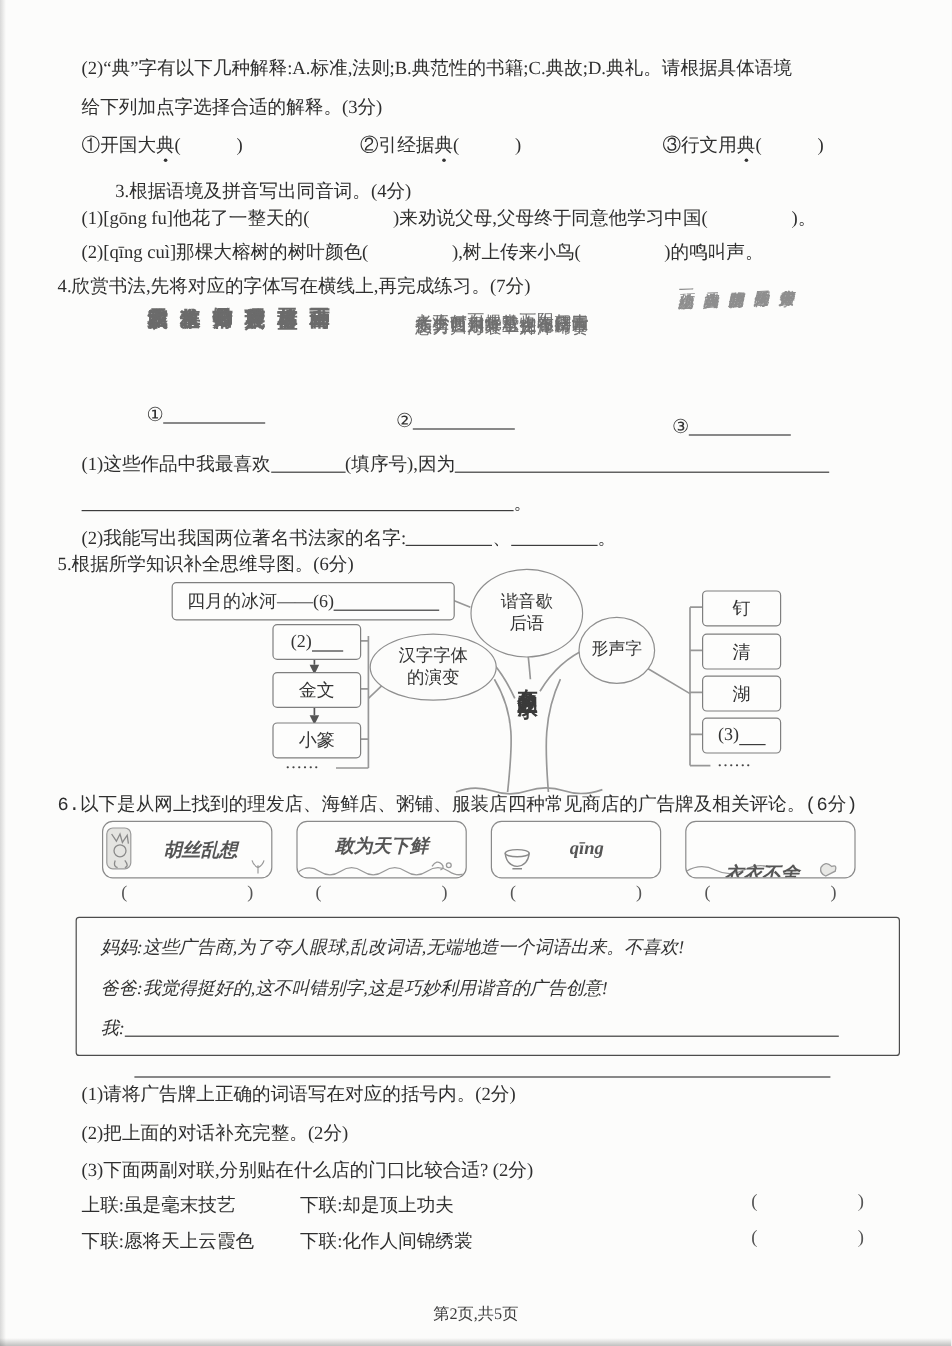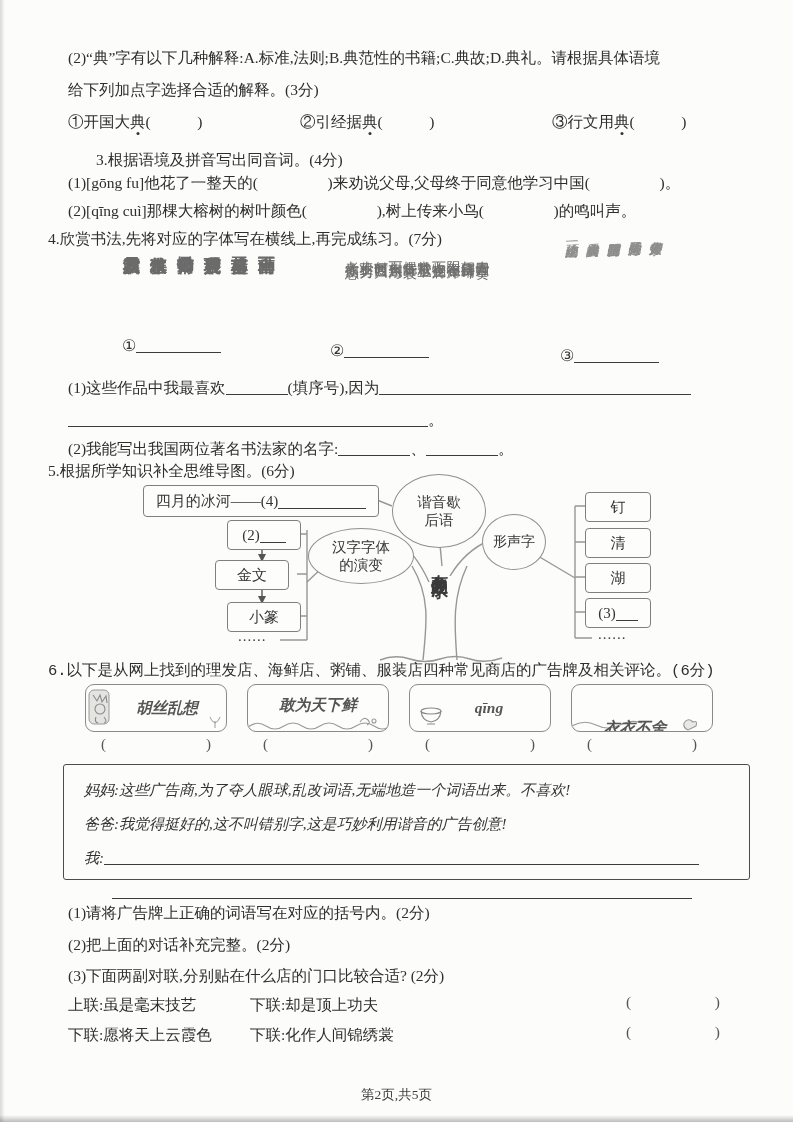--- a/index.html
+++ b/index.html
@@ -114,37 +114,37 @@
         <path d="M350,190 Q365,184 380,189 T410,189 T440,189 T472,188"></path>
         <path d="M232,77 V84 M232,119 V126" stroke="#555"></path>
       </g>
       <g fill="#555" stroke="none">
         <polygon points="228,84 236,84 232,92"></polygon>
         <polygon points="228,126 236,126 232,134"></polygon>
       </g>
     </svg>
 
     <div class="mbox" style="left:113px;top:15px;width:234px;height:30px;">
-        <span data-bind="q5.map.box_top">四月的冰河——(4)</span>
+        <span data-bind="q5.map.box_top">四月的冰河——(6)</span>
         <span class="ul" style="width:88px;"></span>
       </div>
 
     <div class="mcircle" style="left:362px;top:4px;width:92px;height:72px;" data-bind="q5.map.circle_xieyin">谐音歇
 后语</div>
     <div class="mcircle" style="left:278px;top:58px;width:104px;height:54px;" data-bind="q5.map.circle_ziti">汉字字体
 的演变</div>
     <div class="mcircle" style="left:452px;top:44px;width:62px;height:54px;font-size:14px;" data-bind="q5.map.circle_xingsheng">形声字</div>
 
     <div class="trunk-text" style="left:398px;top:90px;height:100px;" data-bind="q5.map.trunk">有趣的汉字</div>
 
     <div class="mbox" style="left:197px;top:50px;width:72px;height:28px;">
         <span data-bind="q5.map.left_box1">(2)</span>
         <span class="ul" style="width:26px;"></span>
       </div>
-    <div class="mbox" style="left:185px;top:90px;width:72px;height:28px;" data-bind="q5.map.left_box2">金文</div>
+    <div class="mbox" style="left:197px;top:90px;width:72px;height:28px;" data-bind="q5.map.left_box2">金文</div>
     <div class="mbox" style="left:197px;top:132px;width:72px;height:28px;" data-bind="q5.map.left_box3">小篆</div>
     <div class="mdots" style="left:208px;top:158px;" data-bind="q5.map.left_more">......</div>
 
     <div class="mbox" style="left:555px;top:22px;width:64px;height:28px;" data-bind="q5.map.right_box1">钉</div>
     <div class="mbox" style="left:555px;top:58px;width:64px;height:28px;" data-bind="q5.map.right_box2">清</div>
     <div class="mbox" style="left:555px;top:93px;width:64px;height:28px;" data-bind="q5.map.right_box3">湖</div>
     <div class="mbox" style="left:555px;top:128px;width:64px;height:28px;">
         <span data-bind="q5.map.right_box4">(3)</span>
         <span class="ul" style="width:22px;"></span>
       </div>

